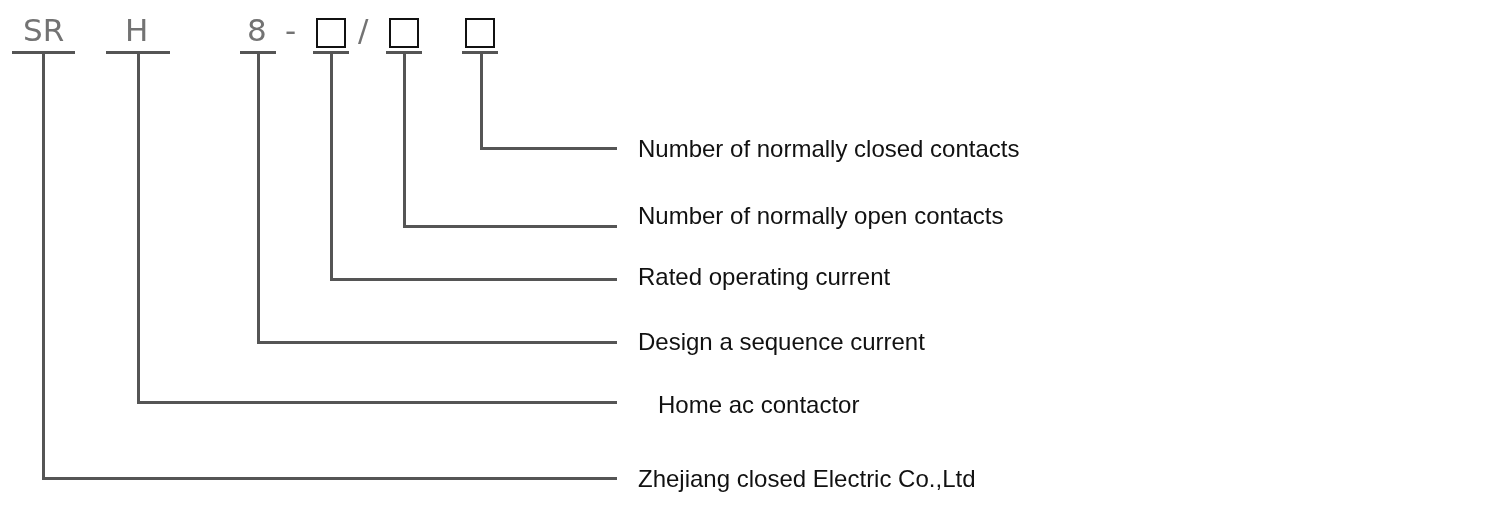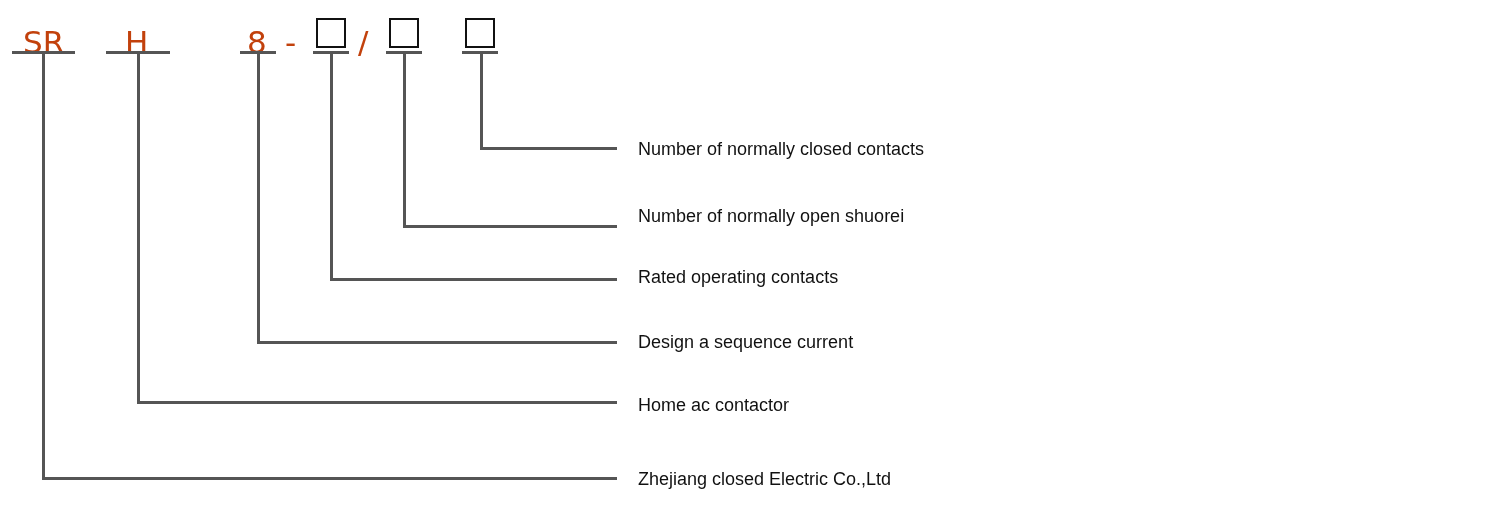--- a/index.html
+++ b/index.html
@@ -1,21 +1,21 @@
 <!DOCTYPE html>
 <html><head>
 <meta charset="utf-8">
 <style>
   html, body { margin:0; padding:0; background:#ffffff; }
   body { width:1500px; height:512px; position:relative; overflow:hidden; font-family:"Liberation Sans", sans-serif; }
-  .code { position:absolute; top:22px; font-family:"DejaVu Sans", sans-serif; font-size:31px; color:#c2410c; line-height:40px; }
+  .code { position:absolute; top:10px; font-family:"DejaVu Sans", sans-serif; font-size:31px; color:#737373; line-height:40px; }
   .box { position:absolute; top:18px; width:30px; height:30px; border:2px solid #111; box-sizing:border-box; }
   .hline { position:absolute; height:3px; background:#555; }
   .vline { position:absolute; width:3px; background:#555; }
-  .label { position:absolute; left:638px; font-size:18px; color:#111; line-height:30px; white-space:nowrap; }
+  .label { position:absolute; left:638px; font-size:24px; color:#111; line-height:30px; white-space:nowrap; }
 </style>
 </head>
 <body>
 
 <div class="code" style="left:23px;">SR</div>
 <div class="code" style="left:125px;">H</div>
 <div class="code" style="left:247px;">8</div>
 <div class="code" style="left:285px;">-</div>
 <div class="box" style="left:316px;"></div>
 <div class="code" style="left:358px;">/</div>
@@ -37,17 +37,17 @@
 <div class="vline" style="left:42px; top:52px; height:427px;"></div>
 
 <div class="hline" style="left:480px; top:147px; width:137px;"></div>
 <div class="hline" style="left:403px; top:225px; width:214px;"></div>
 <div class="hline" style="left:330px; top:278px; width:287px;"></div>
 <div class="hline" style="left:257px; top:341px; width:360px;"></div>
 <div class="hline" style="left:137px; top:401px; width:480px;"></div>
 <div class="hline" style="left:42px; top:477px; width:575px;"></div>
 
 <div class="label" style="top:134px;">Number of normally closed contacts</div>
-<div class="label" style="top:201px;">Number of normally open shuorei</div>
-<div class="label" style="top:262px;">Rated operating contacts</div>
+<div class="label" style="top:201px;">Number of normally open contacts</div>
+<div class="label" style="top:262px;">Rated operating current</div>
 <div class="label" style="top:327px;">Design a sequence current</div>
-<div class="label" style="top:390px;">Home ac contactor</div>
+<div class="label" style="top:390px;margin-left:20px;">Home ac contactor</div>
 <div class="label" style="top:464px;">Zhejiang closed Electric Co.,Ltd</div>
 
 </body></html>

